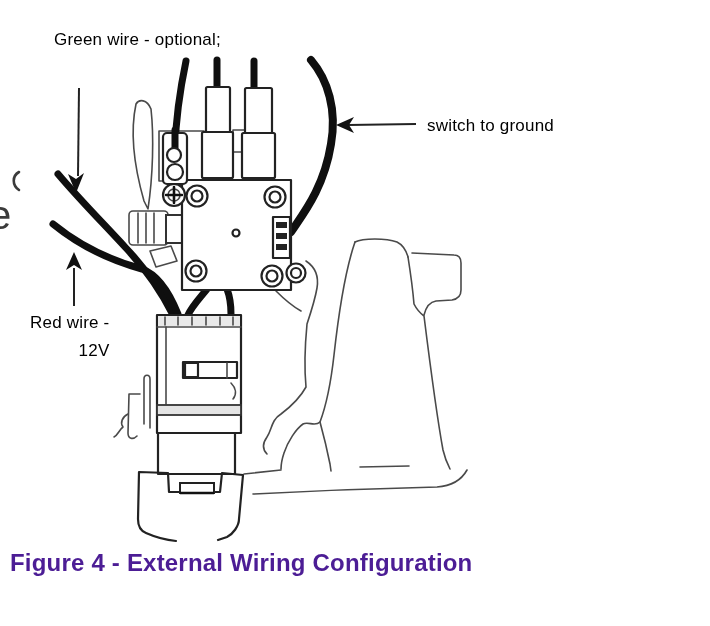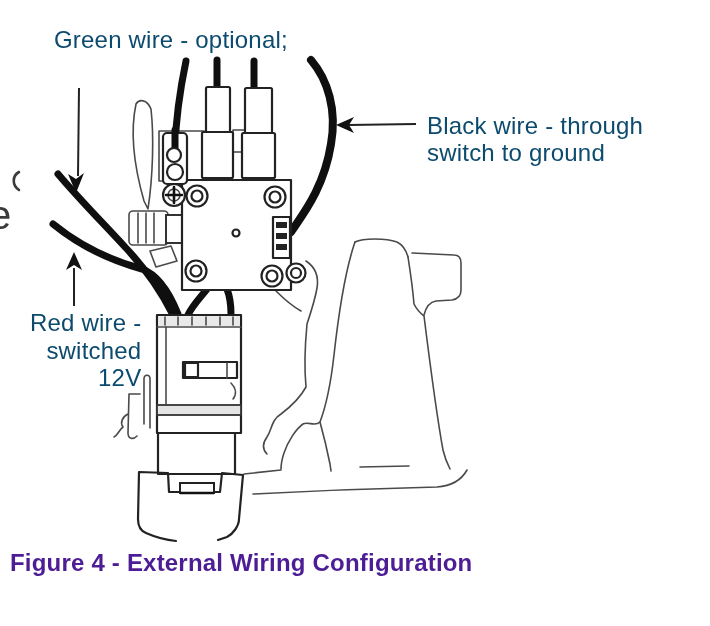--- a/index.html
+++ b/index.html
@@ -1,19 +1,19 @@
 <!DOCTYPE html>
 <html><head>
 <meta charset="utf-8">
 <style>
   html,body{margin:0;padding:0;background:#fff;}
   #page{position:relative;width:710px;height:626px;background:#ffffff;overflow:hidden;
         font-family:"Liberation Sans","DejaVu Sans",sans-serif;}
   #art{position:absolute;left:0;top:0;}
-  .lbl{position:absolute;color:#0c4a6e;font-size:24px;line-height:27px;letter-spacing:.2px;white-space:nowrap;}
+  .lbl{position:absolute;color:#000000;font-size:17px;line-height:27px;letter-spacing:.2px;white-space:nowrap;}
   .caption{position:absolute;left:10px;top:549px;font-size:24px;font-weight:bold;color:#4c1d95;letter-spacing:.2px;white-space:nowrap;}
   .fragment{position:absolute;left:-11px;top:193px;font-size:40px;color:#3b3b3b;}
   
   .thin{stroke:#4a4a4a;stroke-width:1.6;fill:none;stroke-linecap:round;stroke-linejoin:round}
   .thinf{stroke:#4a4a4a;stroke-width:1.6;fill:#fff;stroke-linejoin:round}
   .med{stroke:#222;stroke-width:2.2;fill:none;stroke-linecap:round;stroke-linejoin:round}
   .medf{stroke:#222;stroke-width:2.2;fill:#fff;stroke-linejoin:round}
   .wire{stroke:#0f0f0f;stroke-width:7;fill:none;stroke-linecap:round}
   .wire8{stroke:#0f0f0f;stroke-width:8;fill:none;stroke-linecap:round}
   .shaft{stroke:#222;stroke-width:2;fill:none}
@@ -155,26 +155,24 @@
       <path class="shaft" d="M348,125 L416,124"></path>
       <polygon class="head" points="336,125 354,117 349,125 354,133"></polygon>
     </g>
   </svg>
 
   <div class="lbl" style="left:54px;top:26px;">
     <div>Green wire - optional;</div>
   </div>
 
   <div class="lbl" style="left:427px;top:112px;">
-    <div>Black wire - through</div>
     <div>switch to ground</div>
   </div>
 
   <div class="lbl" style="left:30px;top:309px;line-height:27.5px;text-align:right;">
     <div>Red wire -</div>
-    <div>switched</div>
     <div>12V</div>
   </div>
 
   <div class="fragment">e</div>
 
   <div class="caption">Figure 4 - External Wiring Configuration</div>
 </div>
 
 </body></html>

